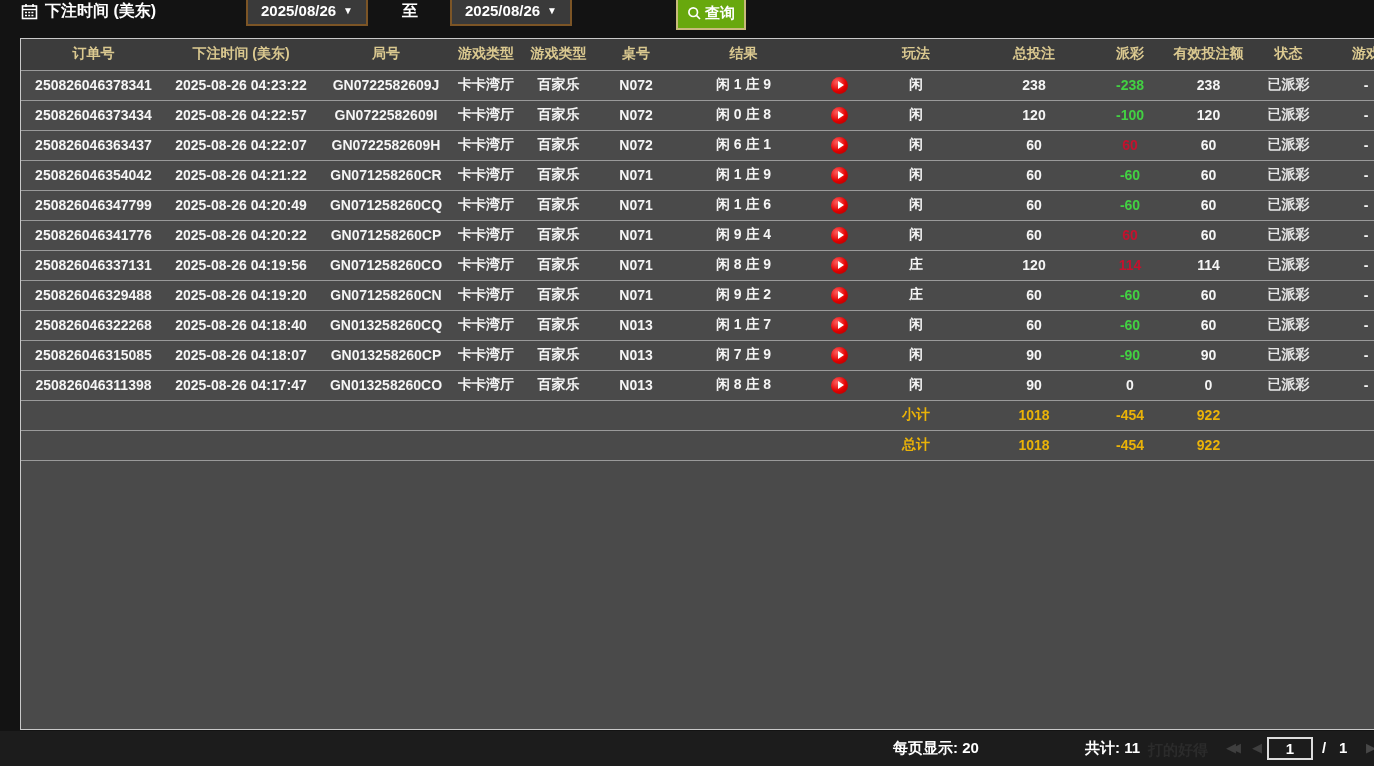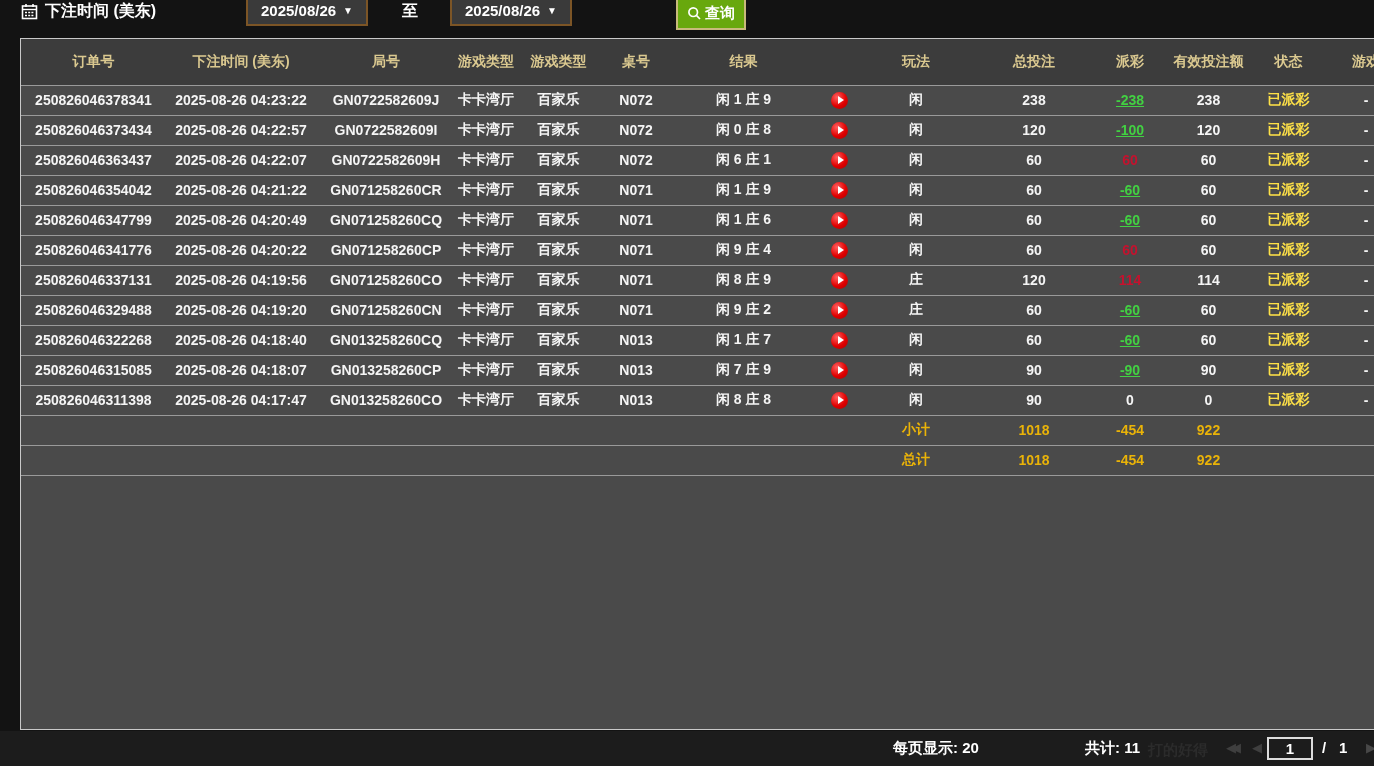--- a/index.html
+++ b/index.html
@@ -32,33 +32,33 @@
     cursor:pointer;
   }
 
   
   .table-wrap {
     position:absolute; left:20px; top:38px; width:1390px; height:692px;
     background:#4a4a4a; border:1px solid #c9c9c9; overflow:hidden;
   }
   table { border-collapse:collapse; table-layout:fixed; width:1390px; }
   th {
-    height:46px; background:#3c3c3c; color:#dbc990;
+    height:31px; background:#3c3c3c; color:#dbc990;
     font-size:14px; font-weight:700; text-align:center;
     border-bottom:1px solid #9a9a9a; overflow:hidden; white-space:nowrap;
   }
   td {
     height:30px; text-align:center; font-size:14px; font-weight:700;
     color:#f5f5f5; border-bottom:1px solid #9a9a9a;
     overflow:hidden; white-space:nowrap;
   }
   .payout-red   { color:#c4122e; }
-  .payout-green { color:#42d142;text-decoration:underline; }
+  .payout-green { color:#42d142; }
   .payout-white { color:#f5f5f5; }
-  .status-cell  { color:#fde047; }
+  .status-cell  { color:#e5e5e5; }
   tr.totals td  { color:#eab308; }
   .play-btn {
     width:17px; height:17px; border-radius:50%;
     background:radial-gradient(circle at 35% 30%, #ff6060, #e00000 55%, #a80000);
     display:inline-flex; align-items:center; justify-content:center;
     vertical-align:middle; cursor:pointer;
   }
   .play-tri {
     width:0; height:0; margin-left:2px;
     border-top:4px solid transparent; border-bottom:4px solid transparent;

